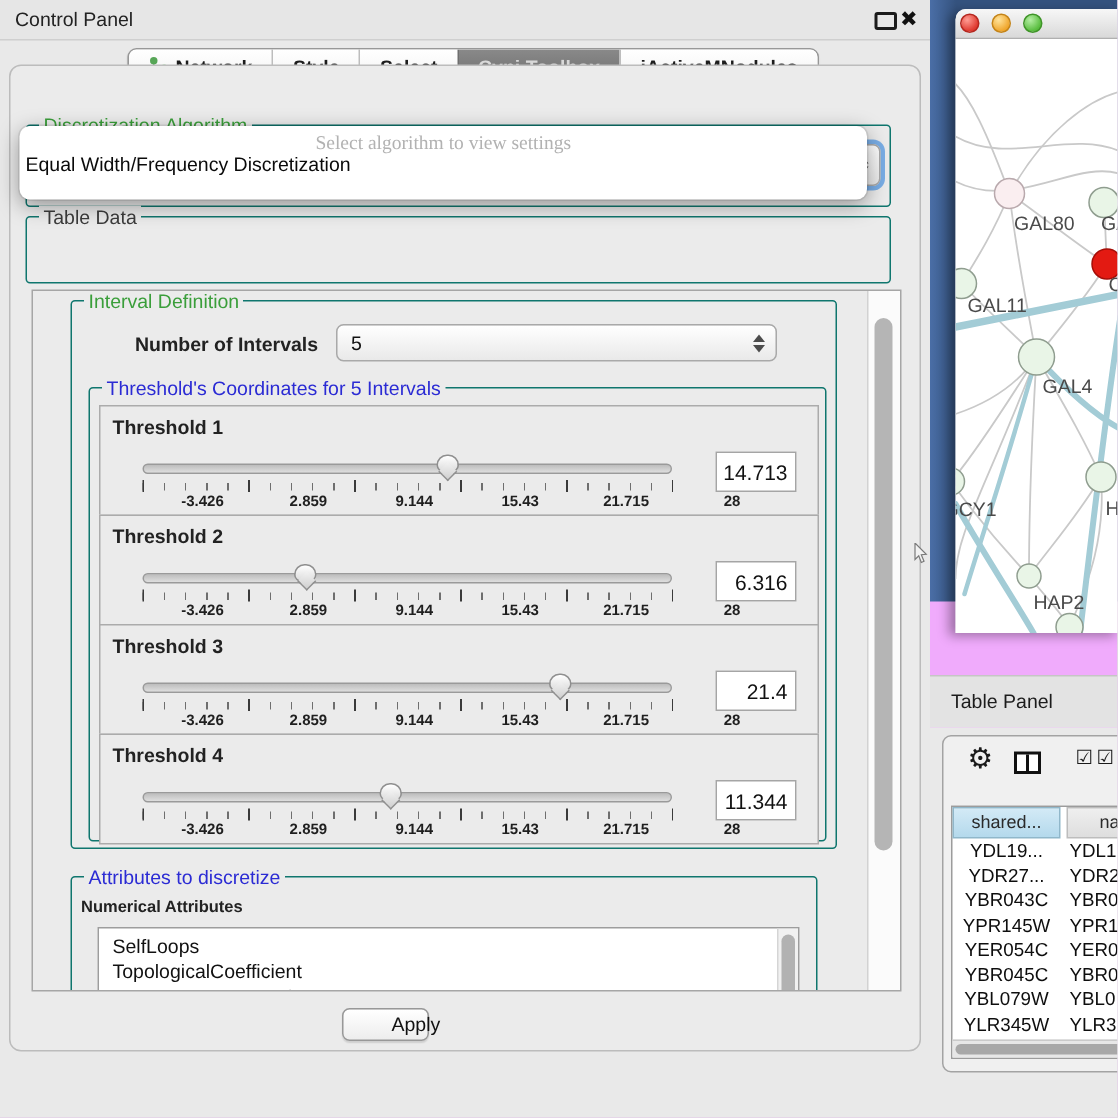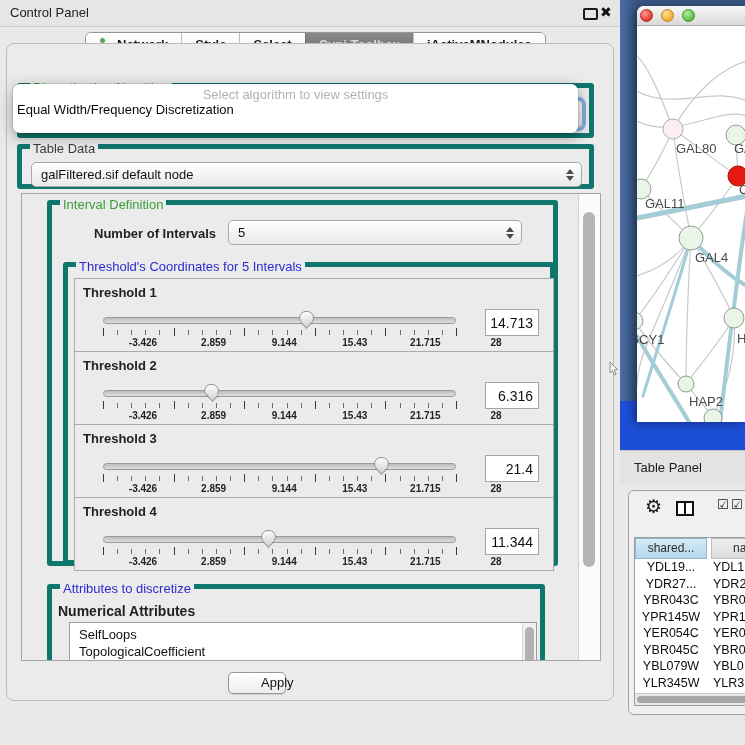--- a/index.html
+++ b/index.html
@@ -1,36 +1,36 @@
 <!DOCTYPE html>
 <html><head>
 <meta charset="utf-8">
 <style>
   html,body{margin:0;padding:0;}
   body{font-family:"Liberation Sans","DejaVu Sans",sans-serif;background:#d8d8d8;}
-  .stage{position:relative;width:745px;height:745px;overflow:hidden;background:#1d4ed8;font-size:13px;color:#222;}
+  .stage{position:relative;width:745px;height:745px;overflow:hidden;background:#f0abfc;font-size:13px;color:#222;}
 
   
   .left-panel{position:absolute;left:0;top:0;width:620px;height:745px;background:#e9e9e9;}
   .titlebar{position:absolute;left:0;top:0;width:620px;height:26px;background:#e6e6e6;border-bottom:1px solid #cfcfcf;}
   .titlebar .title{position:absolute;left:10px;top:5px;font-size:13px;color:#222;}
   .float-btn{position:absolute;left:583px;top:8px;width:11px;height:8px;border:2px solid #1a1a1a;border-radius:2px;}
   .close-btn{position:absolute;left:600px;top:4px;font-size:14px;font-weight:bold;color:#111;}
 
   
   .seg{position:absolute;display:flex;background:#fff;border:1px solid #979797;border-radius:6px;overflow:hidden;box-shadow:0 1px 1px rgba(0,0,0,.15);}
   .seg .segment{display:flex;align-items:center;gap:5px;padding:0 13px;font-size:13px;font-weight:bold;color:#1c1c1c;background:linear-gradient(#ffffff,#f1f1f1);border-left:1px solid #bdbdbd;white-space:nowrap;}
   .seg .segment:first-child{border-left:none;}
   .seg .segment.selected{background:linear-gradient(#898989,#6e6e6e);color:#d9d9d9;border-left-color:#6e6e6e;}
   .seg-top{left:85px;top:32px;height:22px;}
   .seg-bottom{left:143px;top:703px;height:21px;}
 
   
   .content-panel{position:absolute;left:6px;top:43px;width:608px;height:658px;background:#ebebeb;border:1px solid #bcbcbc;border-radius:8px;box-sizing:border-box;}
-  .group{position:absolute;border:5px solid #0f766e;border-radius:3px;box-sizing:border-box;}
+  .group{position:absolute;border:1px solid #0f766e;border-radius:3px;box-sizing:border-box;}
   .gtitle{position:absolute;top:-8px;left:8px;background:#ebebeb;padding:0 3px;font-size:13px;white-space:nowrap;}
   .gtitle.green{color:#3a9e3a;}
   .gtitle.blue{color:#2b2bd4;}
   .gtitle.dark{color:#3c3c3c;}
 
   
   .combo{position:absolute;background:linear-gradient(#ffffff,#e9e9e9);border:1px solid #a9a9a9;border-radius:5px;box-sizing:border-box;display:flex;align-items:center;padding-left:9px;font-size:13px;color:#111;}
   .combo .arrows{position:absolute;right:7px;top:50%;transform:translateY(-50%);display:flex;flex-direction:column;gap:2px;}
   .combo .arrows i{display:block;width:0;height:0;border-left:4px solid transparent;border-right:4px solid transparent;}
   .combo .arrows i.up{border-bottom:5px solid #4c4c4c;}
@@ -58,32 +58,32 @@
   .track{position:absolute;left:0;top:4px;width:353px;height:7px;border:1px solid #9a9a9a;border-radius:4px;background:linear-gradient(#bdbdbd,#dedede);box-sizing:border-box;}
   .thumb{position:absolute;top:-2px;width:15px;height:12px;margin-left:-8px;background:linear-gradient(#ffffff,#dcdcdc);border:1px solid #8f8f8f;border-radius:7px 7px 5px 5px;box-sizing:border-box;}
   .thumb::after{content:"";position:absolute;left:2.4px;top:5.5px;width:8px;height:8px;background:linear-gradient(135deg,#f2f2f2,#cfcfcf);border-right:1px solid #8f8f8f;border-bottom:1px solid #8f8f8f;transform:rotate(45deg);}
   .ticks-minor{position:absolute;left:0;top:17px;width:354px;height:5px;background-image:repeating-linear-gradient(to right,#6e6e6e 0,#6e6e6e 1px,transparent 1px,transparent 14.12px);}
   .ticks-major{position:absolute;left:0;top:15px;width:354px;height:8px;background-image:repeating-linear-gradient(to right,#3a3a3a 0,#3a3a3a 1px,transparent 1px,transparent 70.6px);}
   .tick-labels{position:absolute;left:0;top:24px;width:353px;height:12px;margin-left:40px;}
   .tick-labels span{position:absolute;transform:translateX(-50%);font-size:10px;font-weight:bold;color:#1f1f1f;white-space:nowrap;}
   .thr-value{position:absolute;right:14px;top:30px;width:54px;height:27px;border:1px solid #a5a5a5;background:#fff;font-size:14px;text-align:right;padding:0 5px 0 0;box-sizing:border-box;font-family:"Liberation Sans","DejaVu Sans",sans-serif;color:#111;}
 
   .attr-group{left:25px;top:390px;width:498px;height:120px;background:#ebebeb;}
-  .attr-header{position:absolute;left:6px;top:14px;font-weight:bold;font-size:14px;}
+  .attr-header{position:absolute;left:6px;top:14px;font-weight:bold;font-size:11px;}
   .listbox{position:absolute;left:17px;top:33px;width:468px;height:120px;background:#fff;border:1px solid #9d9d9d;box-sizing:border-box;overflow:hidden;}
   .listbox .item{padding:1px 0 1px 9px;font-size:13px;line-height:15px;color:#111;}
   .listbox .item:first-child{padding-top:4px;}
   .list-scroll{position:absolute;right:0;top:0;width:13px;height:100%;background:#f1f1f1;border-left:1px solid #d5d5d5;}
   .list-thumb{position:absolute;left:2px;top:4px;width:9px;height:90px;background:#b2b2b2;border-radius:5px;}
 
   .apply-btn{position:absolute;left:221px;top:628px;width:58px;height:22px;background:linear-gradient(#ffffff,#ededed);border:1px solid #989898;border-radius:5px;font-size:13px;color:#111;text-align:center;line-height:20px;box-shadow:0 1px 1px rgba(0,0,0,.12);box-sizing:border-box;padding-left:32px;}
 
   
   .popup{position:absolute;left:13px;top:84px;width:565px;height:49px;background:#fff;border-radius:7px;box-shadow:0 4px 14px rgba(0,0,0,.38),0 0 0 1px rgba(0,0,0,.08);z-index:50;overflow:hidden;}
-  .popup .prompt{margin-top:3px;text-align:center;color:#b2b2b2;font-size:13px;line-height:15px;}
+  .popup .prompt{margin-top:3px;text-align:center;color:#b2b2b2;font-size:13px;line-height:15px;font-family:Liberation Serif, serif;}
   .popup .opt{padding-left:4px;font-size:13px;line-height:16px;color:#0a0a0a;}
   .popup .opt.bold{font-weight:bold;}
 
   
   .net-icon{display:inline-block;width:13px;height:15px;position:relative;}
   .net-icon i{position:absolute;border-radius:50%;}
   .net-icon .n1{left:1px;top:1px;width:5px;height:5px;background:#57a657;}
   .net-icon .n2{left:0px;top:9px;width:6px;height:6px;background:#3f9e3f;}
   .net-icon .n3{left:8px;top:6px;width:5px;height:5px;background:#8fcd8f;}
   .net-icon .l1{position:absolute;left:3px;top:4px;width:1px;height:6px;background:#6aa86a;border-radius:0;}
@@ -168,27 +168,20 @@
         <div class="combo focused alg-combo">
           <span class="arrows">
               <i class="up"></i>
               <i class="dn"></i>
             </span>
         </div>
       </div>
 
       <div class="group td-group">
         <span class="gtitle dark">Table Data</span>
-        <div class="combo td-combo">
-          <span>galFiltered.sif default node</span>
-          <span class="arrows">
-              <i class="up"></i>
-              <i class="dn"></i>
-            </span>
-        </div>
       </div>
 
       <div class="scrollarea">
 
         <div class="group interval-group">
           <span class="gtitle green">Interval Definition</span>
           <span class="noi-label">Number of Intervals</span>
           <div class="combo noi-combo">
             <span>5</span>
             <span class="arrows">

